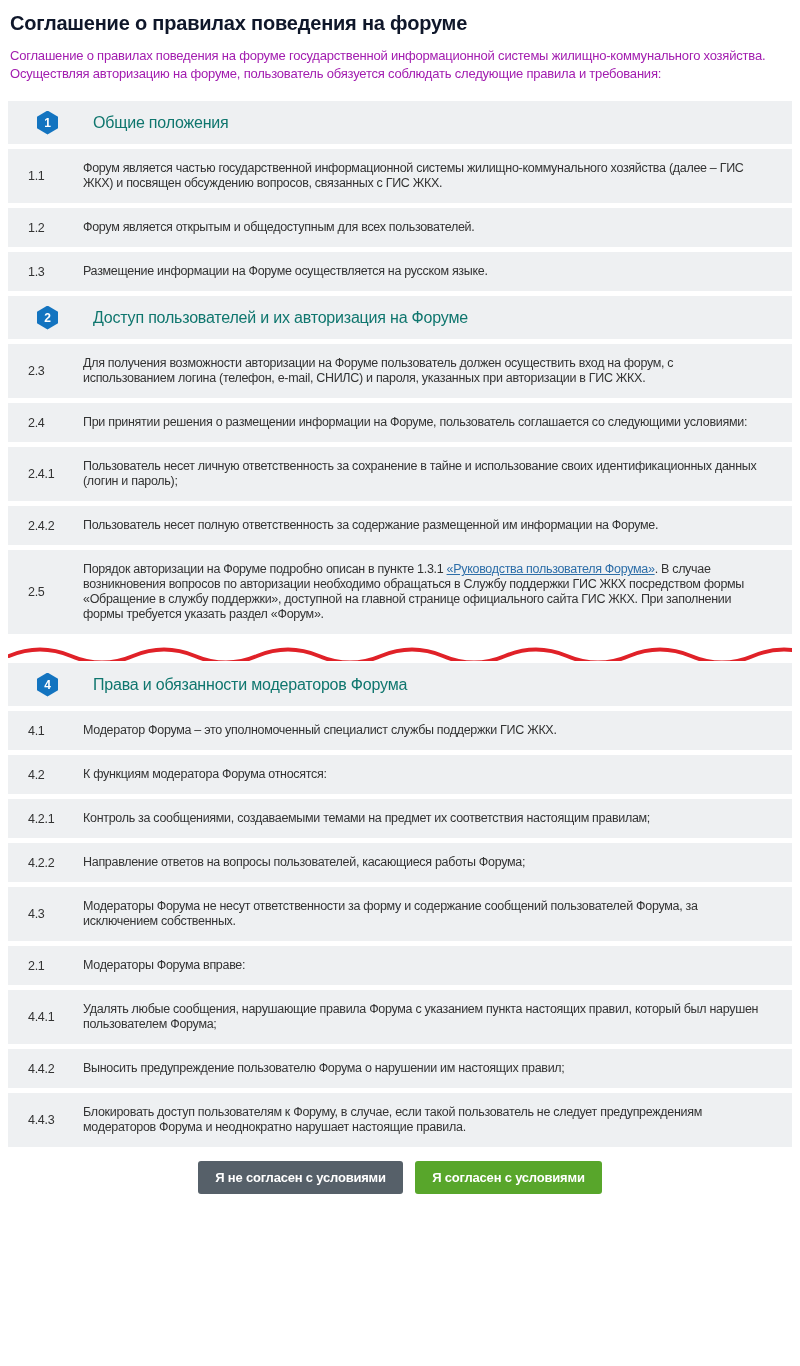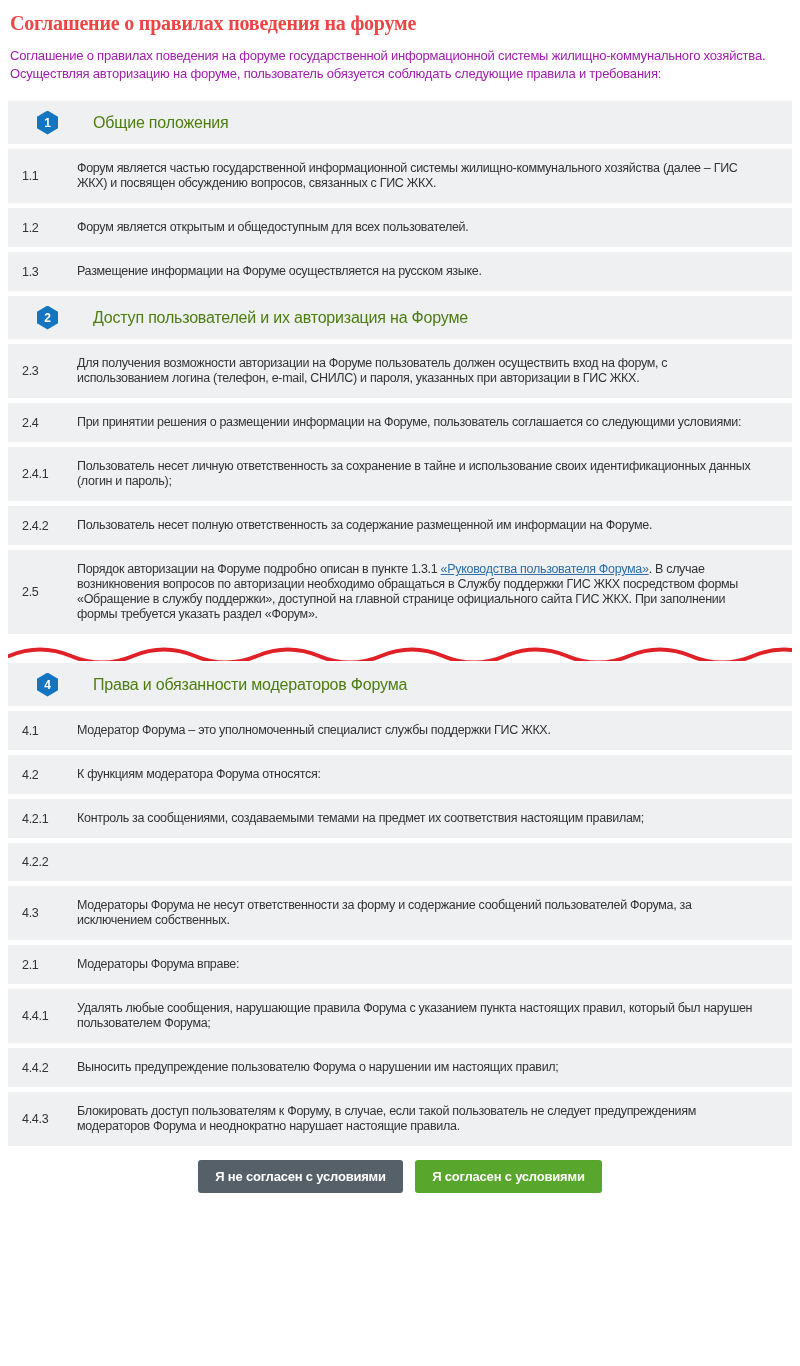--- a/index.html
+++ b/index.html
@@ -2,44 +2,44 @@
 <html style="--row-bg: #eef0f2;"><head>
 <meta charset="utf-8">
 <style>
   html,body{margin:0;padding:0}
   body{
     width:800px;height:1366px;overflow:hidden;background:#fff;
     font-family:"Liberation Sans",sans-serif;color:#333;
   }
   .page{padding:8px 8px 0 8px}
   .page-title{
-    font-size:20px;font-weight:bold;color:#ef4444;
-    margin:4px 2px 12px 2px;letter-spacing:-0.2px;font-family:Liberation Serif, serif;
+    font-size:20px;font-weight:bold;color:#0f172a;
+    margin:4px 2px 12px 2px;letter-spacing:-0.2px;
   }
   .intro{
     font-size:13px;line-height:18px;letter-spacing:-0.2px;
     color:#a21caf;margin:0 2px 18px 2px;
   }
   .rules-table{}
   .row{
     background:var(--row-bg,#eef0f2);
     margin-bottom:5px;
     display:flex;align-items:center;
   }
   .header-row{padding:9px 0;min-height:25px}
   .badge{
     width:21px;height:24px;margin-left:29px;flex-shrink:0;
     color:#fff;font-size:12px;font-weight:bold;
     display:flex;align-items:center;justify-content:center;
     clip-path:polygon(50% 0,100% 26%,100% 74%,50% 100%,0 74%,0 26%);
   }
-  .sec-title{font-size:16px;margin-left:35px;letter-spacing:-0.2px;color:#4d7c0f}
+  .sec-title{font-size:16px;margin-left:35px;letter-spacing:-0.2px;color:#0f766e}
   .item-row{padding:12px 0}
   .num{
-    width:55px;padding-left:14px;flex-shrink:0;
+    width:55px;padding-left:20px;flex-shrink:0;
     font-size:12.5px;letter-spacing:-0.3px;
   }
   .txt{
     flex:1;padding-right:33px;
     font-size:12.5px;line-height:15px;letter-spacing:-0.3px;
   }
   .lnk{text-decoration:underline;cursor:pointer}
   .wave{height:22px;margin:2px 0 2px 0;overflow:hidden}
   .actions{text-align:center;margin-top:14px}
   .btn{
@@ -109,20 +109,21 @@
       <div class="row item-row">
         <div class="num">4.2</div>
         <div class="txt">К функциям модератора Форума относятся:</div>
       </div>
       <div class="row item-row">
         <div class="num">4.2.1</div>
         <div class="txt">Контроль за сообщениями, создаваемыми темами на предмет их соответствия настоящим правилам;</div>
       </div>
       <div class="row item-row">
         <div class="num">4.2.2</div>
+        <div class="txt">Направление ответов на вопросы пользователей, касающиеся работы Форума;</div>
       </div>
       <div class="row item-row">
         <div class="num">4.3</div>
         <div class="txt">Модераторы Форума не несут ответственности за форму и содержание сообщений пользователей Форума, за исключением собственных.</div>
       </div>
       <div class="row item-row">
         <div class="num">2.1</div>
         <div class="txt">Модераторы Форума вправе:</div>
       </div>
       <div class="row item-row">

